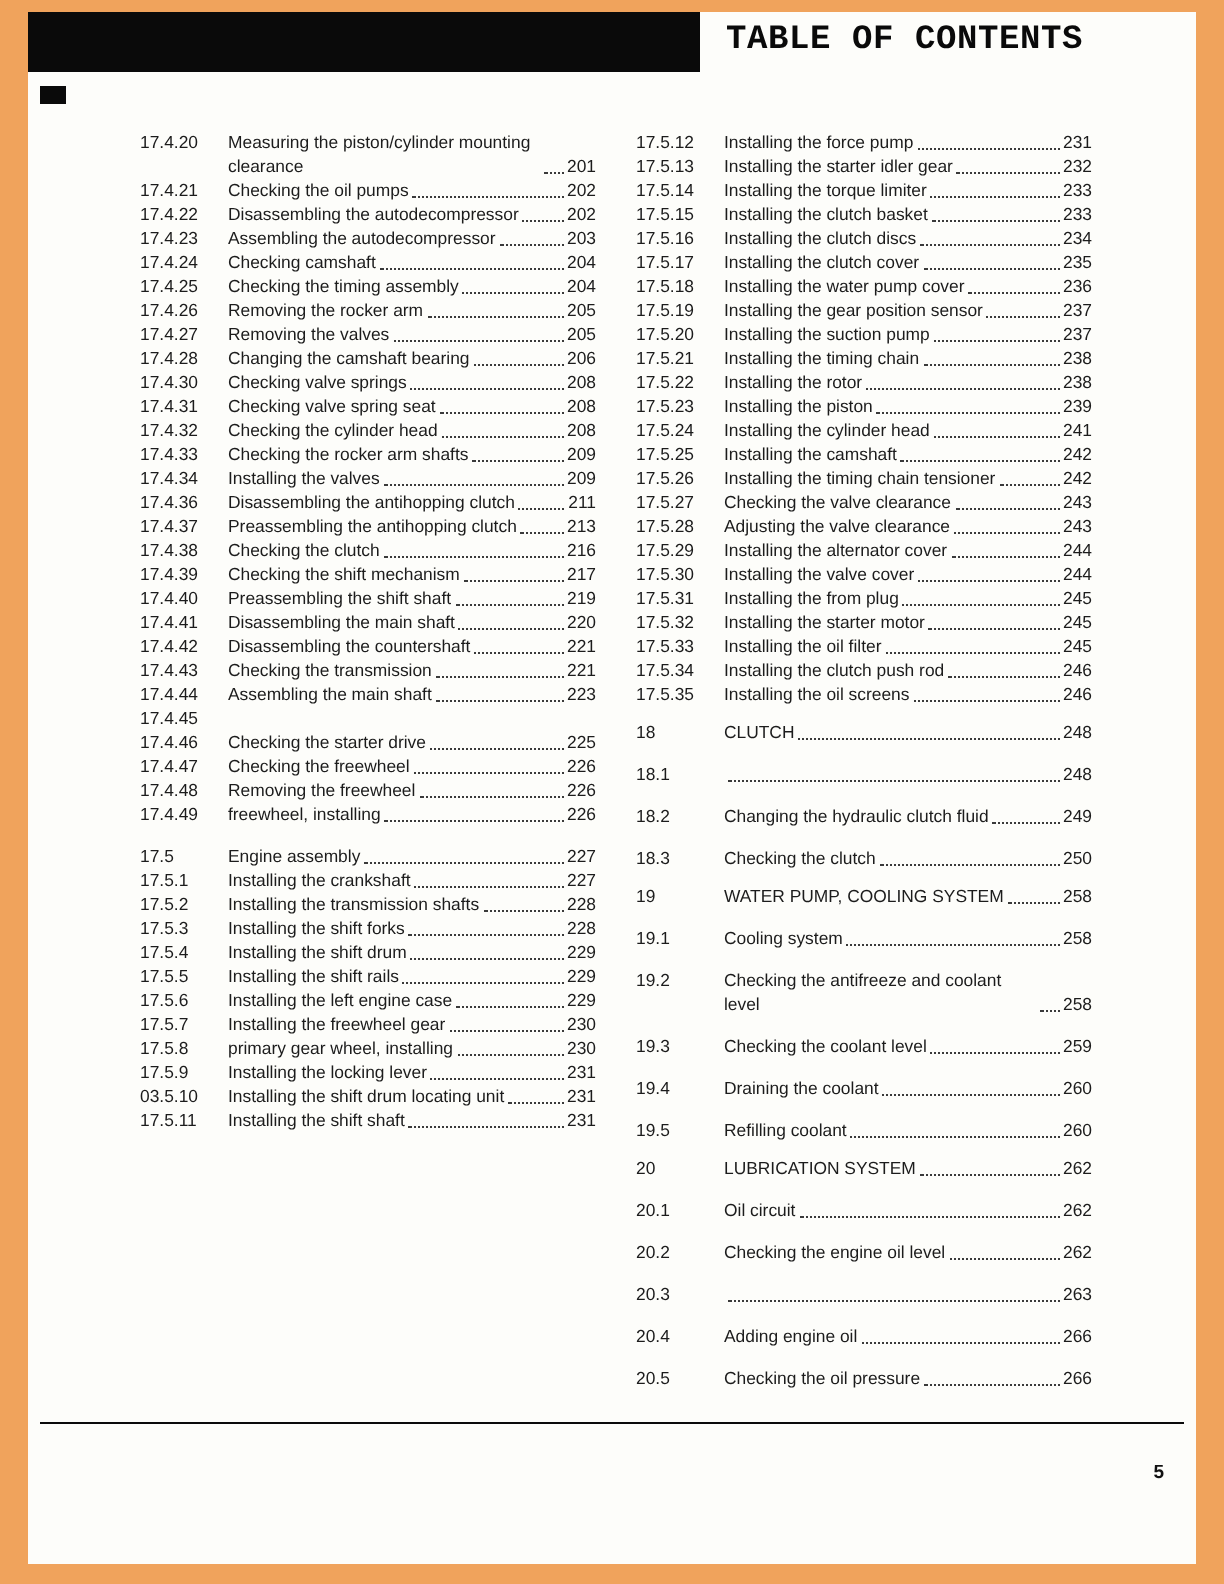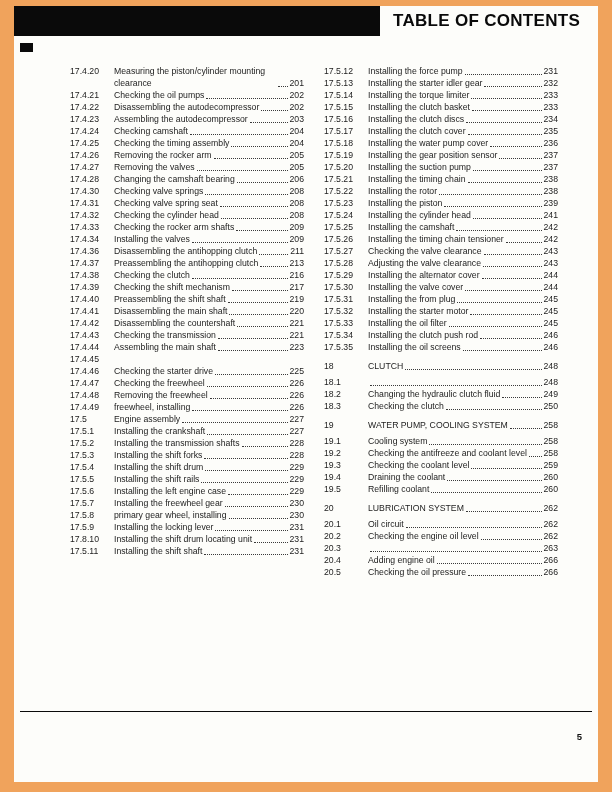--- a/index.html
+++ b/index.html
@@ -10,45 +10,46 @@
     position: relative;
   }
   .page {
     position: absolute;
     left: 14px; top: 6px; right: 14px; bottom: 10px;
     background: var(--paper, #fdfdfa);
   }
   .header { display: flex; height: 30px; }
   .header-bar { flex: 1; background: var(--ink, #0a0a0a); }
   .header-title {
-    width: 218px;
+    width: 248px;
     background: var(--paper, #fdfdfa);
     color: var(--ink, #0a0a0a);
     font-weight: bold;
     font-size: 17px;
     line-height: 30px;
     padding-left: 13px;
     letter-spacing: 0.3px;
     white-space: nowrap;
+    font-family: Liberation Mono, monospace;
   }
   .corner-mark { width: 13px; height: 9px; background: var(--ink, #0a0a0a); margin: 7px 0 0 6px; }
-  .toc { display: flex; gap: 20px; padding: 13px 40px 0 56px; }
+  .toc { display: flex; gap: 20px; padding: 13px 52px 0 56px; }
   .col { flex: 1; min-width: 0; }
   .entry {
     display: flex;
     font-size: 8.7px;
     line-height: 12px;
     color: #1c1c1c;
   }
   .entry .num { flex: 0 0 44px; }
   .title-wrap { flex: 1; display: flex; align-items: flex-end; min-width: 0; }
   .title { flex: 0 1 auto; }
   .dots { flex: 1 0 10px; border-bottom: 1px dotted #3a3a3a; margin: 0 2px 2px 2px; }
   .pg { flex: 0 0 auto; min-width: 14px; text-align: right; }
-  .entry.section { margin-top: 0; }
+  .entry.section { margin-top: 9px; }
   .entry.chapter { margin: 7px 0 4px; }
   .footer-rule {
     position: absolute;
     left: 6px; right: 6px; bottom: 70px;
     height: 1px;
     background: var(--ink, #0a0a0a);
   }
   .page-number {
     position: absolute;
     right: 16px; bottom: 40px;
@@ -364,21 +365,21 @@
   </div>
         <div class="entry">
     <span class="num">17.5.9</span>
     <span class="title-wrap">
       <span class="title">Installing the locking lever</span>
       <span class="dots"></span>
       <span class="pg">231</span>
     </span>
   </div>
         <div class="entry">
-    <span class="num">17.8.10</span>
+    <span class="num">03.5.10</span>
     <span class="title-wrap">
       <span class="title">Installing the shift drum locating unit</span>
       <span class="dots"></span>
       <span class="pg">231</span>
     </span>
   </div>
         <div class="entry">
     <span class="num">17.5.11</span>
     <span class="title-wrap">
       <span class="title">Installing the shift shaft</span>

